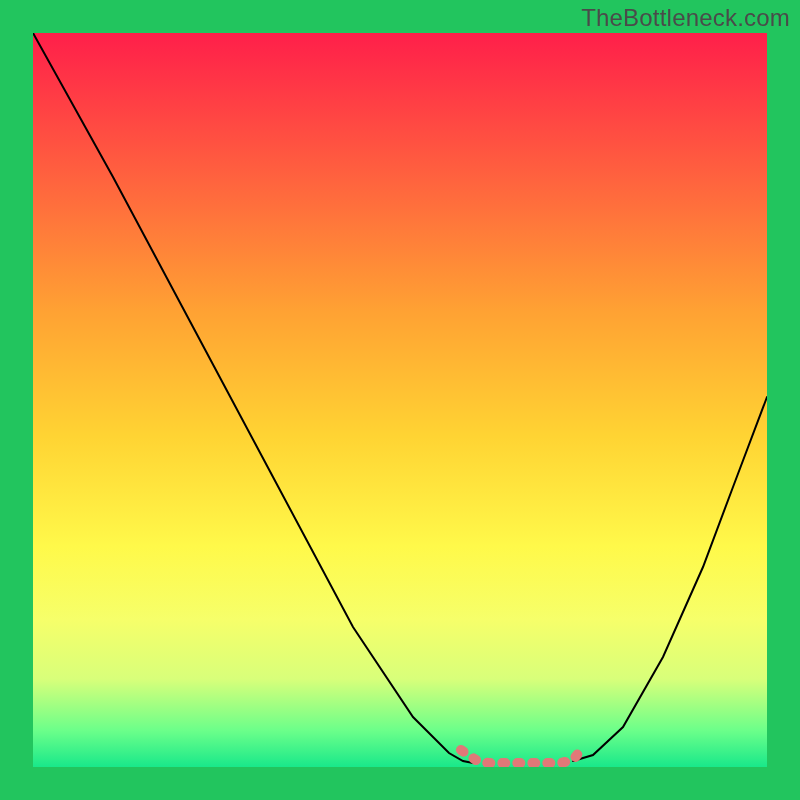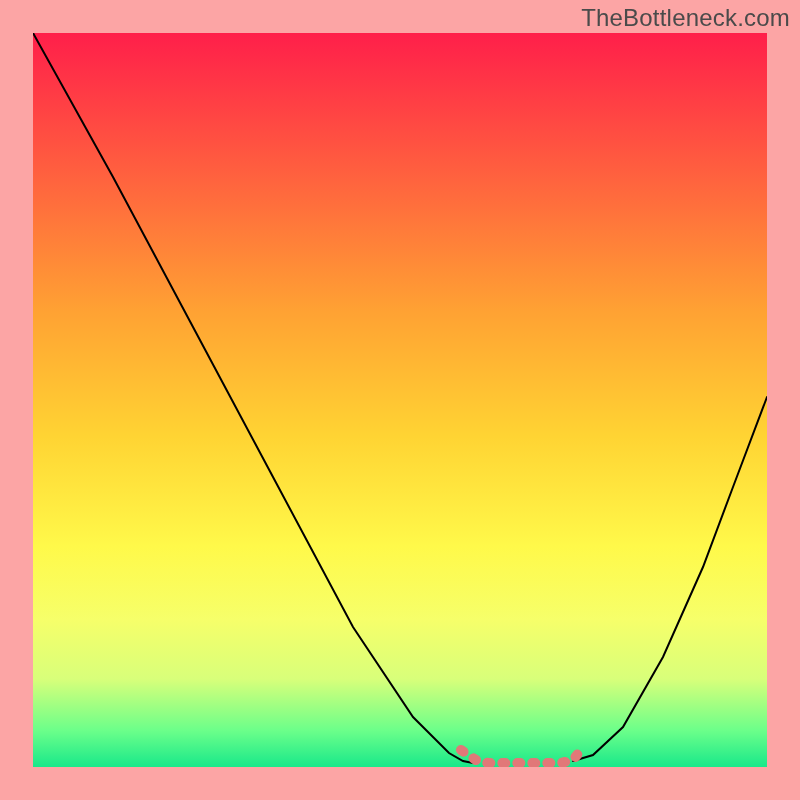--- a/index.html
+++ b/index.html
@@ -1,21 +1,21 @@
 <!DOCTYPE html>
 <html><head>
 <meta charset="utf-8">
 <style>
   * { margin: 0; padding: 0; box-sizing: border-box; }
   html, body { width: 800px; height: 800px; overflow: hidden; background: #000; }
   .frame {
     position: relative;
     width: 800px;
     height: 800px;
-    background: #fca5a5;
+    background: #22c55e;
   }
   .watermark {
     position: absolute;
     top: 4px;
     right: 10px;
     font-family: Arial, Helvetica, sans-serif;
     font-size: 24px;
     color: #4a4a4a;
     font-weight: 500;
     letter-spacing: 0.2px;

